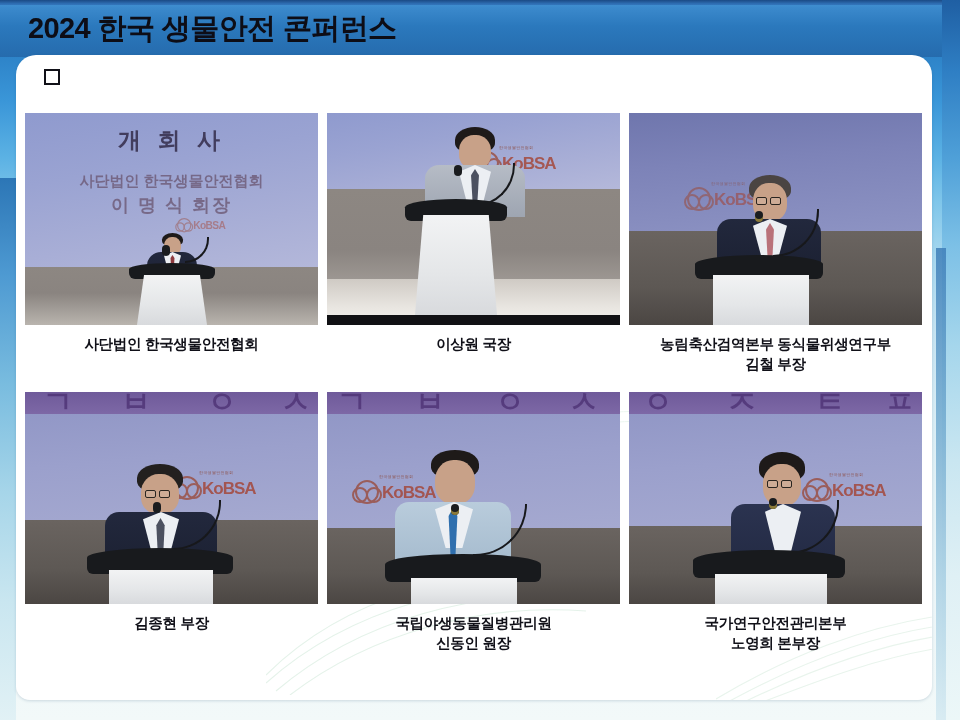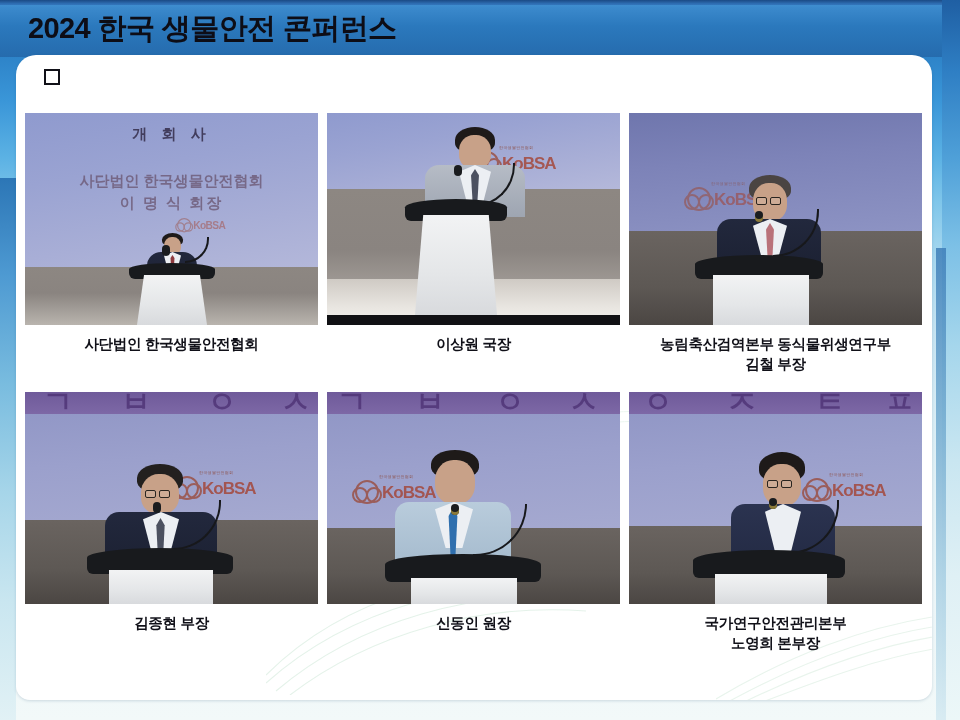--- a/index.html
+++ b/index.html
@@ -389,23 +389,23 @@
     <div class="grid">
 
       <div class="row">
 
         <div class="cell">
           <div class="photo">
             <div class="scene">
               <div class="screen" style="height:158px;"></div>
               <div class="floor" style="height:58px;"></div>
 
-              <div class="proj-title" style="top:12px; font-size:15px;">개 회 사</div>
+              <div class="proj-title" style="top:12px; font-size:23px;">개 회 사</div>
               <div class="proj-sub" style="top:58px; font-size:15px; letter-spacing:0px;">사단법인 한국생물안전협회</div>
-              <div class="proj-sub" style="top:80px; font-size:15px; letter-spacing:2px;">이 명 식 회장</div>
+              <div class="proj-sub" style="top:80px; font-size:18px; letter-spacing:2px;">이 명 식 회장</div>
 
               <div class="logo" style="left:152px; top:105px; transform:scale(.6); transform-origin:left top; opacity:.45;">
                 <span class="biohazard"></span>
                 <span class="wordmark">KoBSA</span>
               </div>
 
               <div class="person" style="left:118px; top:120px; width:58px; height:60px;">
                 <div class="hair" style="left:19px; top:0px;  width:21px; height:13px;"></div>
                 <div class="head" style="left:21px; top:4px;  width:17px; height:18px;"></div>
                 <div class="body suit-dark" style="left:4px; top:19px; width:50px; height:42px;"></div>
@@ -568,20 +568,21 @@
               </div>
 
               <div class="mic-stem" style="left:146px; top:112px; width:52px; height:50px;"></div>
               <div class="mic-head gold" style="left:124px; top:112px;"></div>
 
               <div class="podium-top" style="left:58px; top:162px; width:156px; height:28px;"></div>
               <div class="podium-body" style="left:84px; top:186px; width:106px; height:26px;"></div>
             </div>
           </div>
           <div class="caption">
+            <div>국립야생동물질병관리원</div>
             <div>신동인 원장</div>
           </div>
         </div>
 
         <div class="cell">
           <div class="photo">
             <div class="scene">
               <div class="screen grey" style="height:134px;"></div>
               <div class="floor dark" style="height:78px;"></div>
               <div class="topstrip">

